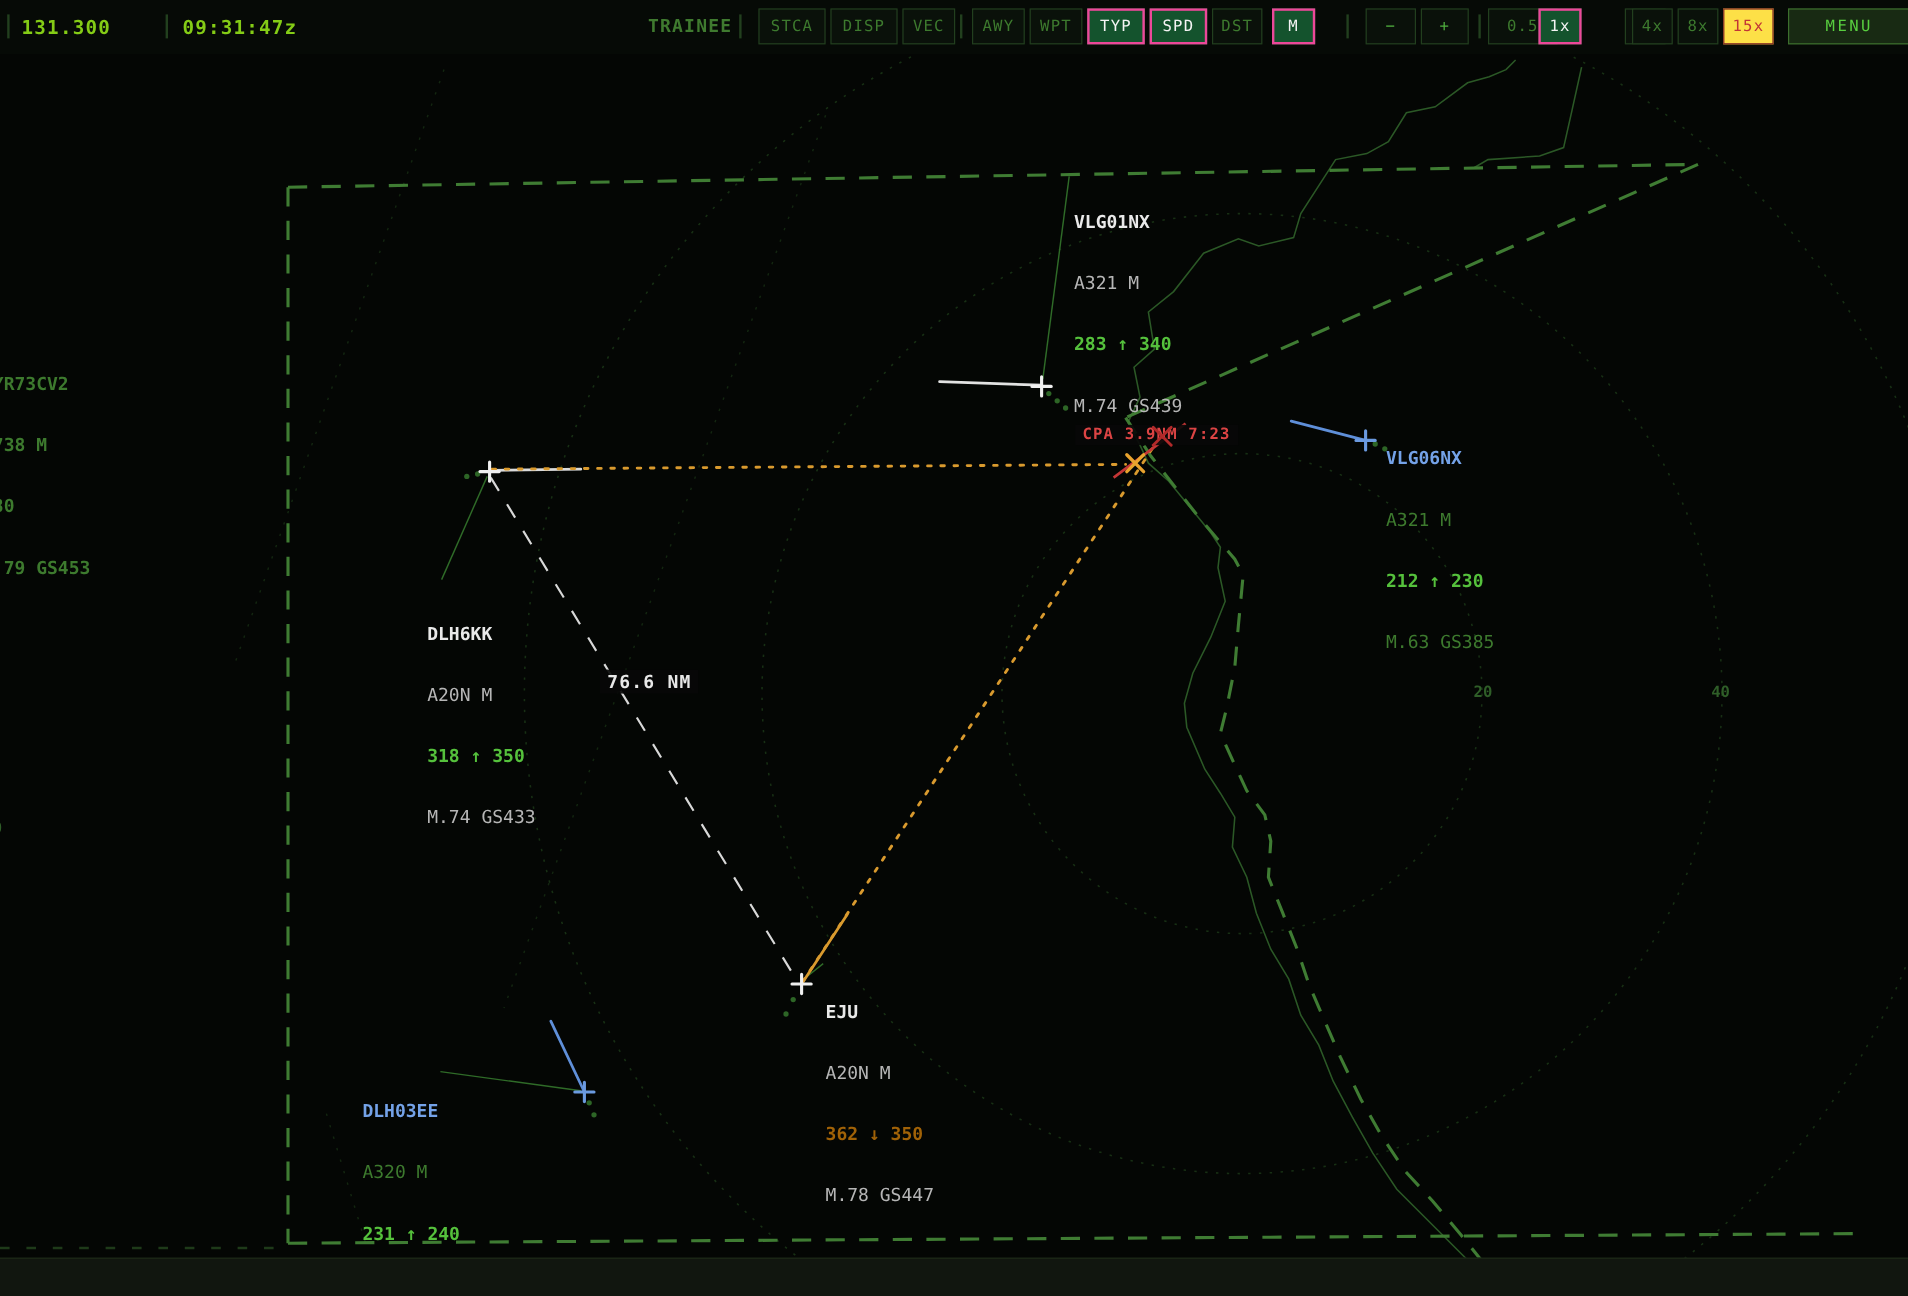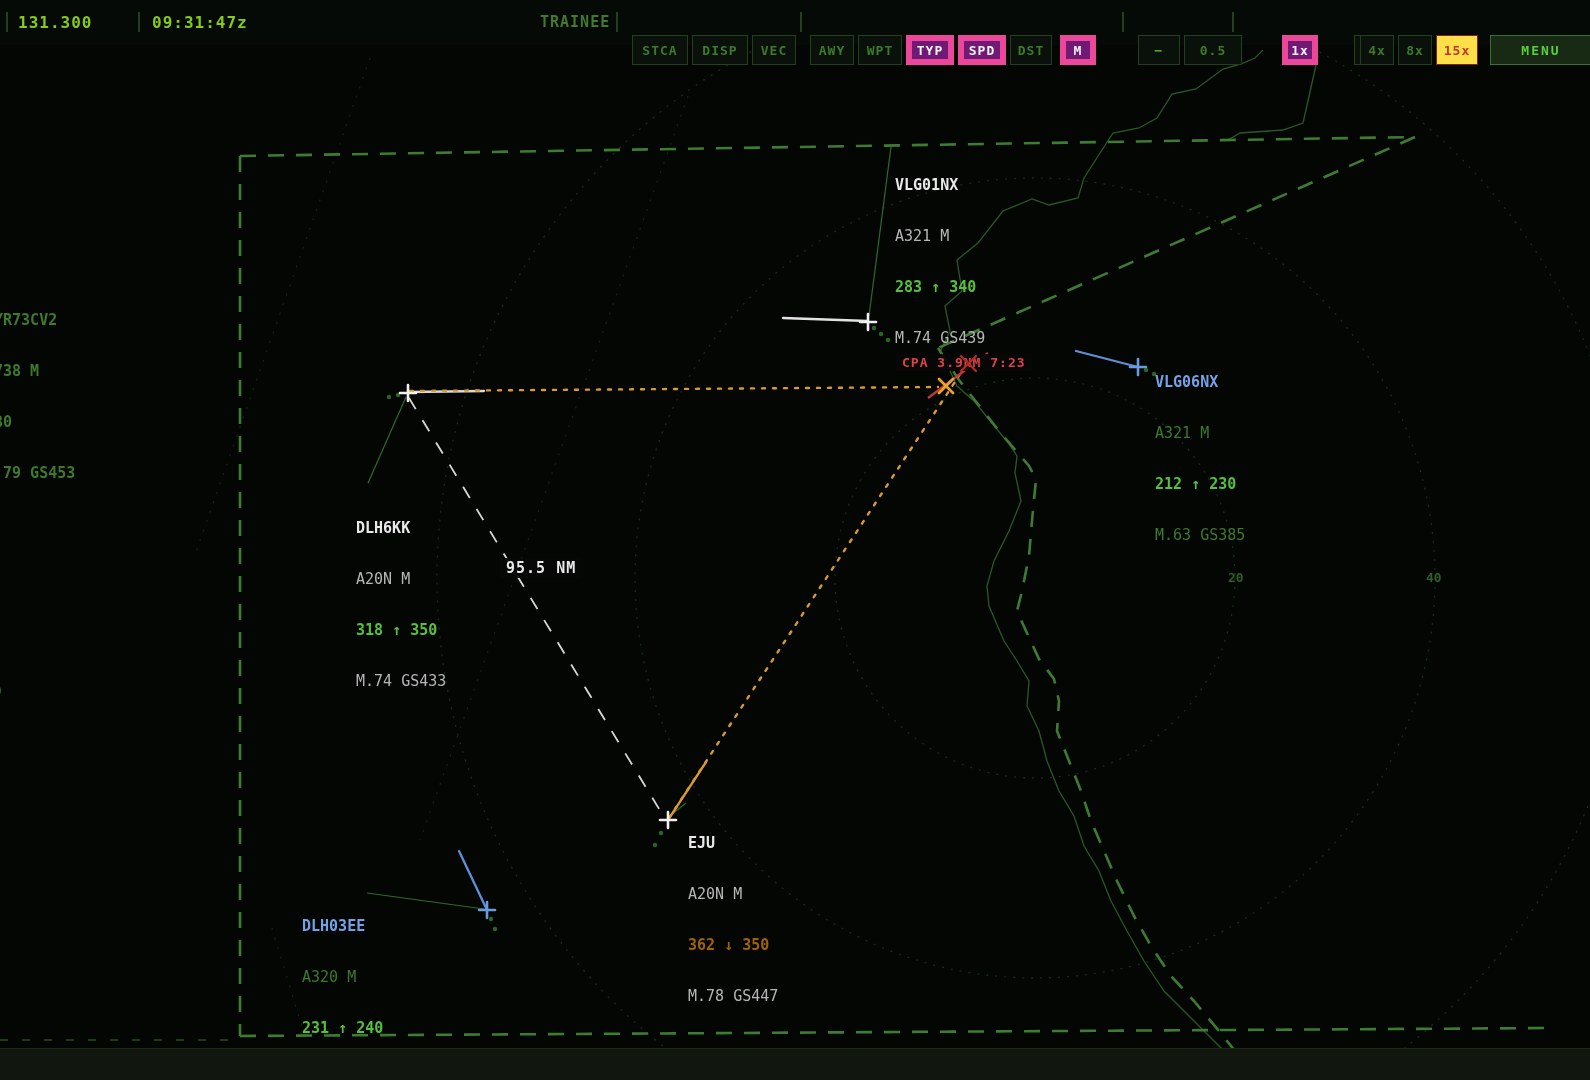--- a/index.html
+++ b/index.html
@@ -11,23 +11,23 @@
   
   .topbar{position:absolute;top:0;left:0;width:1590px;height:45px;background:#060a06;z-index:10;}
   .sep{position:absolute;top:12px;width:2px;height:20px;background:#22401e;}
   .tb-text{position:absolute;top:13px;font-weight:bold;font-size:16px;letter-spacing:1px;white-space:pre;}
   .freq,.clock{color:#84cc16;}
   .role{color:#3f7a2f;font-size:15px;}
   .tbtn{
     position:absolute;top:7px;height:30px;box-sizing:border-box;
     display:flex;align-items:center;justify-content:center;
     border:1px solid #223f1e;background:#0a110a;color:#3d7a2e;
-    font-weight:bold;font-size:13px;letter-spacing:1px;cursor:default;white-space:pre;margin-top:28px;
+    font-weight:normal;font-size:13px;letter-spacing:1px;cursor:default;white-space:pre;
   }
-  .tbtn.on{background:#701a75;color:#f4f4f4;border:6px solid #ec4899;}
+  .tbtn.on{background:#14532d;color:#f4f4f4;border:2px solid #ec4899;}
   .tbtn.alert{color:#c23636;border:1px solid #7e2222;background:#fde047;}
   .tbtn.menu{background:#182a13;border:1px solid #3c6f2d;color:#58cf3f;letter-spacing:2px;}
   
   .mapsvg{position:absolute;top:0;left:0;z-index:1;}
   .redx{position:absolute;z-index:4;}
   
   .ac-label{position:absolute;z-index:3;line-height:17px;font-size:15px;white-space:pre;cursor:default;}
   .ac-cs{font-weight:bold;}
   .ac-alt{font-weight:bold;color:#55c13c;}
   .ac-white .ac-cs{color:#e9e9e9;}
@@ -184,21 +184,21 @@
 </div>
 
 <div class="ac-label ac-dim" style="left:-6px;top:278px">
   <div class="ac-cs">YR73CV2</div>
   <div class="ac-ln">738 M</div>
   <div class="ac-alt">80</div>
   <div class="ac-ln">.79 GS453</div>
 </div>
 
 <div class="overlay-label cpa" style="left:896px;top:354px">CPA 3.9NM 7:23</div>
-<div class="overlay-label dist" style="left:500px;top:558px">95.5 NM</div>
+<div class="overlay-label dist" style="left:500px;top:558px">76.6 NM</div>
 
 <div class="ring-label" style="left:1228px;top:570px">20</div>
 <div class="ring-label" style="left:1426px;top:570px">40</div>
 <div class="ring-label" style="left:-6px;top:683px">0</div>
 
 <div class="topbar">
   <span class="sep" style="left:6px"></span>
   <span class="tb-text freq" style="left:18px">131.300</span>
   <span class="sep" style="left:138px"></span>
   <span class="tb-text clock" style="left:152px">09:31:47z</span>
@@ -217,21 +217,21 @@
   <div class="tbtn on" style="left:906px;width:48px">TYP</div>
   <div class="tbtn on" style="left:958px;width:48px">SPD</div>
   <div class="tbtn" style="left:1010px;width:42px">DST</div>
   <div class="tbtn on" style="left:1060px;width:36px">M</div>
 
   <span class="sep" style="left:1122px"></span>
   <div class="tbtn" style="left:1138px;width:42px;color:#4fae3e">−</div>
   <div class="tbtn" style="left:1184px;width:40px;color:#4fae3e">+</div>
   <span class="sep" style="left:1232px"></span>
 
-  <div class="tbtn" style="left:1184px;width:58px">0.5</div>
+  <div class="tbtn" style="left:1240px;width:58px">0.5</div>
   <div class="tbtn on" style="left:1282px;width:36px">1x</div>
   <div class="tbtn" style="left:1354px;width:34px">2x</div>
   <div class="tbtn" style="left:1360px;width:34px">4x</div>
   <div class="tbtn" style="left:1398px;width:34px">8x</div>
   <div class="tbtn alert" style="left:1436px;width:42px">15x</div>
 
   <div class="tbtn menu" style="left:1490px;width:102px">MENU</div>
 </div>
 
 <div class="bottombar"></div>

